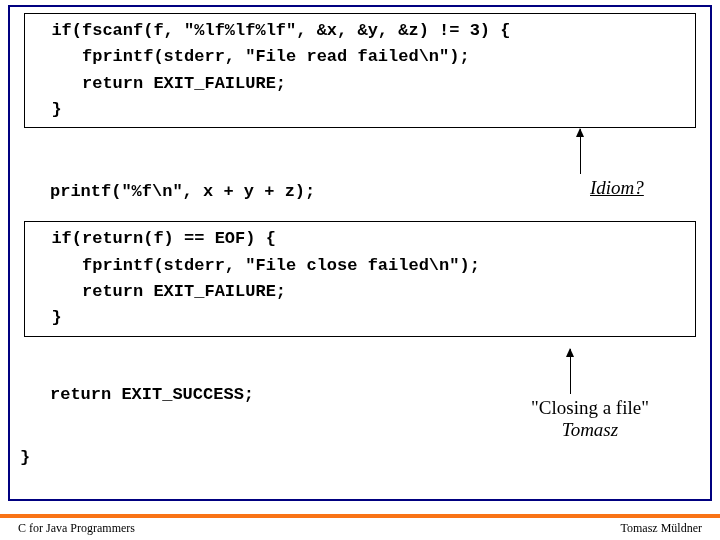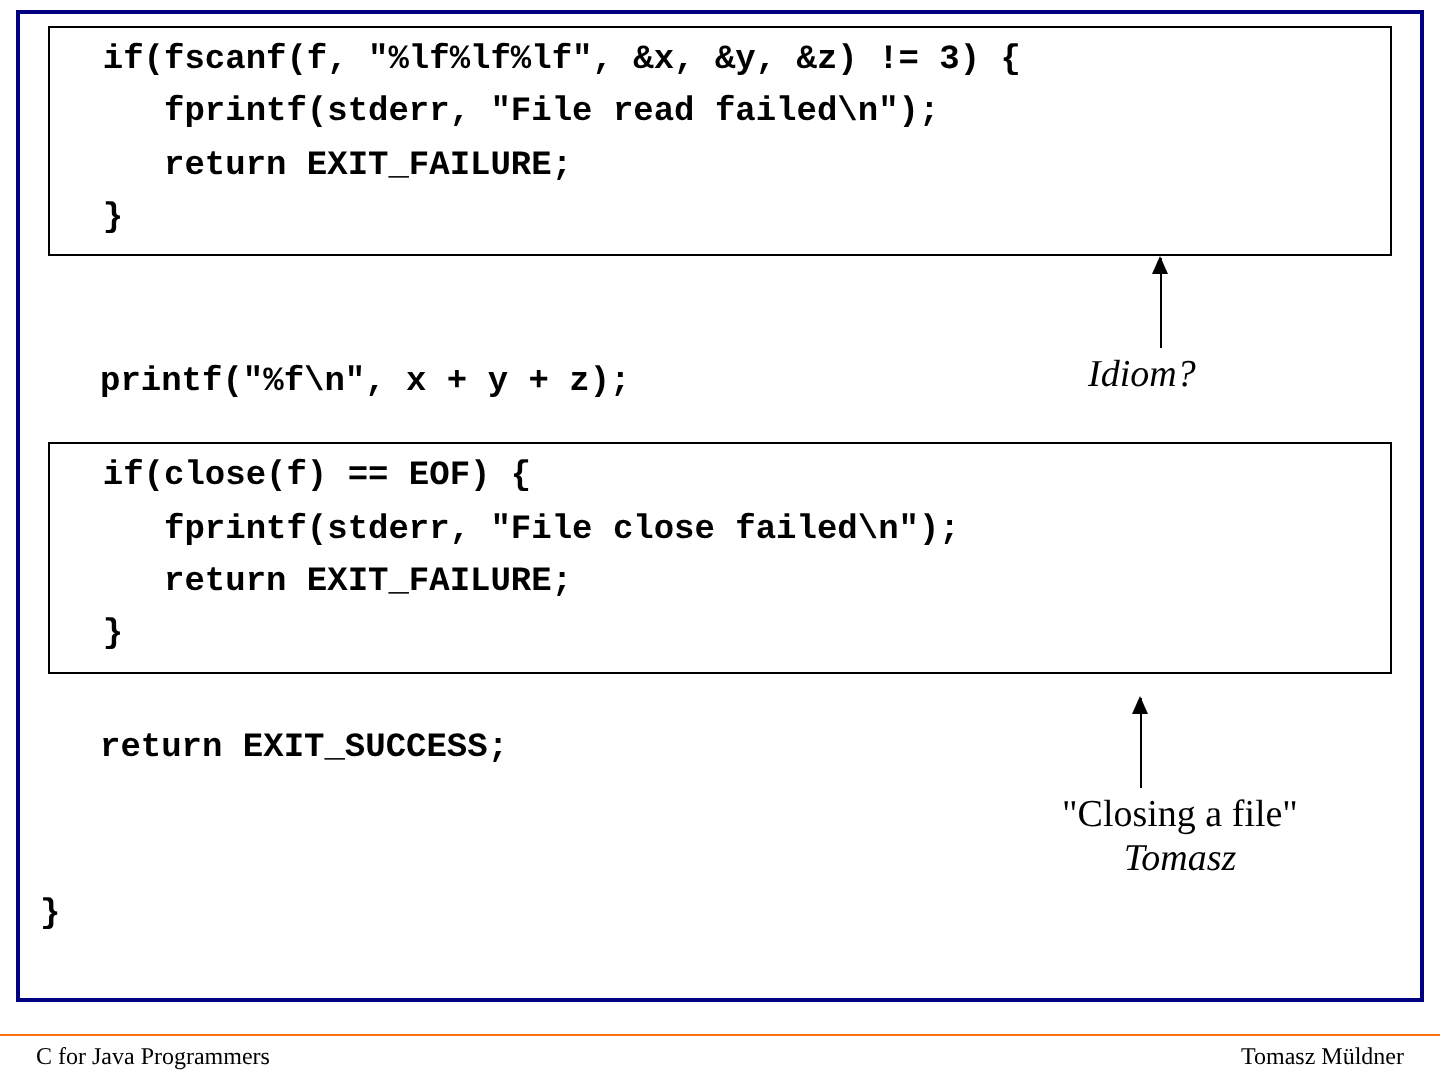--- a/index.html
+++ b/index.html
@@ -64,21 +64,21 @@
     bottom: 32px;
     font-family: "Courier New", monospace;
     font-weight: bold;
     font-size: 17px;
   }
   .footer {
     position: absolute;
     bottom: 4px;
     left: 0;
     right: 0;
-    border-top: 1px solid #f97316;
+    border-top: 4px solid #f97316;
     font-family: "Times New Roman", serif;
     font-weight: normal;
     font-size: 12px;
     display: flex;
     justify-content: space-between;
     padding: 3px 18px 0;
   }
   #box2-wrap { position: relative; }
 </style>
 </head>
@@ -87,40 +87,40 @@
 <div class="outer-frame">
 
   <div class="code-box" style="margin-top:6px;">
     <div class="code-line">  if(fscanf(f, "%lf%lf%lf", &amp;x, &amp;y, &amp;z) != 3) {</div>
     <div class="code-line">     fprintf(stderr, "File read failed\n");</div>
     <div class="code-line">     return EXIT_FAILURE;</div>
     <div class="code-line">  }</div>
   </div>
 
   <div class="arrow" style="left:570px; top:122px; height:45px;"></div>
-  <div class="annotation italic" style="left:534px; top:170px;">Idiom?</div>
+  <div class="annotation italic" style="left:580px; top:170px;text-decoration:underline;">Idiom?</div>
 
   <div class="loose-code" style="margin-top:54px; margin-bottom:20px;">printf("%f\n", x + y + z);</div>
 
   <div id="box2-wrap">
     <div class="code-box">
-      <div class="code-line">  if(close(f) == EOF) {</div>
+      <div class="code-line">  if(return(f) == EOF) {</div>
       <div class="code-line">     fprintf(stderr, "File close failed\n");</div>
       <div class="code-line">     return EXIT_FAILURE;</div>
       <div class="code-line">  }</div>
     </div>
   </div>
 
   <div class="arrow" style="left:560px; top:342px; height:45px;"></div>
   <div class="annotation" style="left:510px; top:390px; text-align:center; width:140px;">
     <span>"Closing a file"</span><br>
     <span class="italic">Tomasz</span>
   </div>
 
-  <div class="loose-code" style="margin-top:28px;">return EXIT_SUCCESS;</div>
+  <div class="loose-code" style="margin-top:48px;">return EXIT_SUCCESS;</div>
 
   <div class="closing-brace">}</div>
 
 </div>
 
 <div class="footer">
   <span>C for Java Programmers</span>
   <span>Tomasz Müldner</span>
 </div>
 

